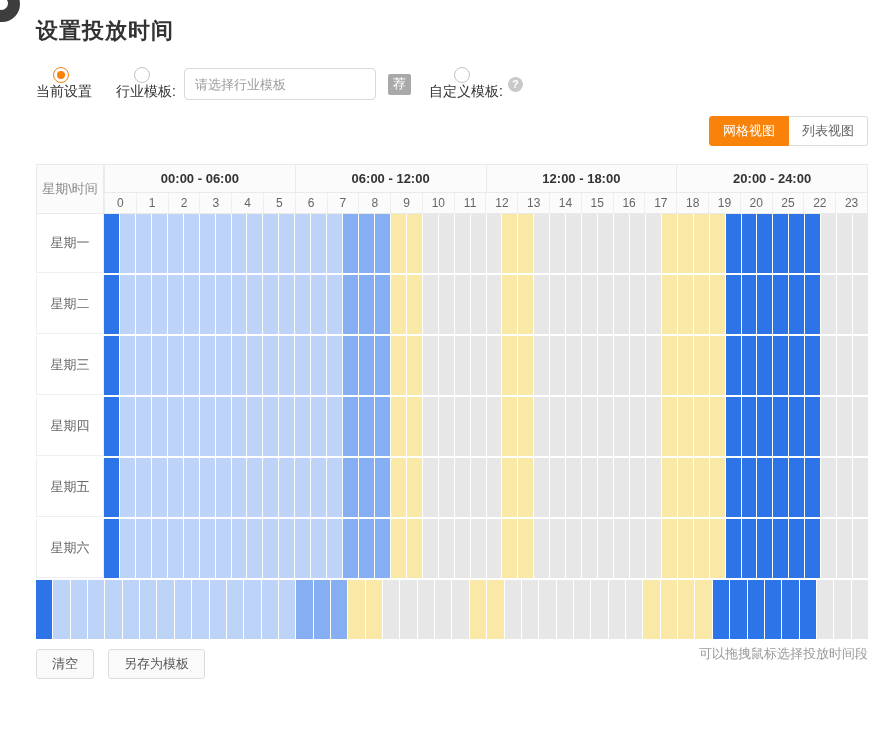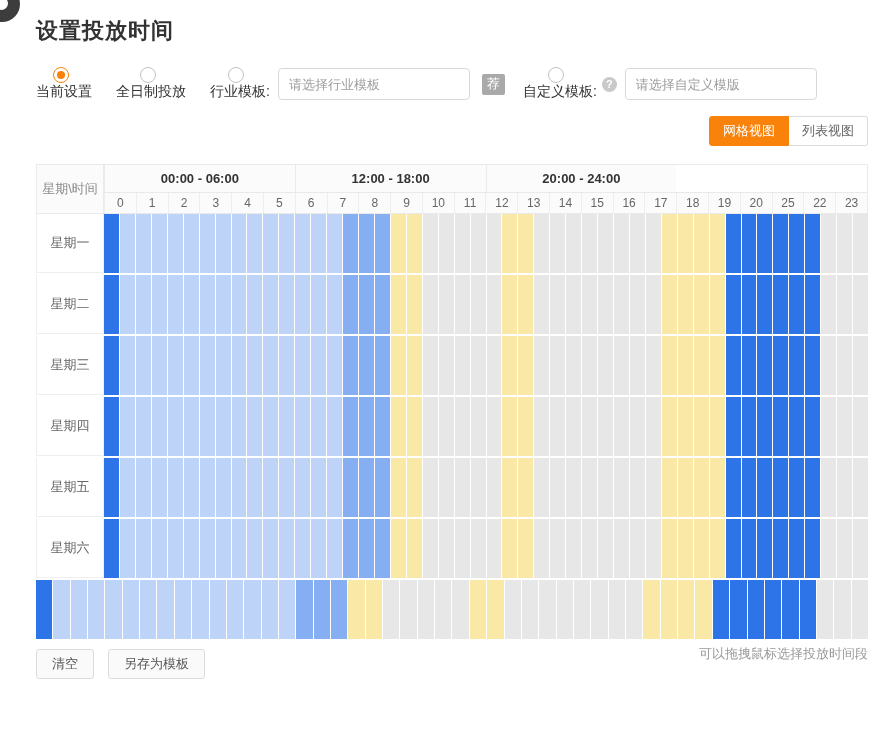--- a/index.html
+++ b/index.html
@@ -90,49 +90,45 @@
 <div class="page">
 
   <div class="page-title">设置投放时间</div>
 
 
   <div class="option-row">
     <div class="radio-group">
       <span class="radio checked"></span>
       <span>当前设置</span>
     </div>
-    <div class="radio-group">
-      <span class="radio"></span>
-      <span>全日制投放</span>
-    </div>
     <div class="radio-group" style="margin-right:0;">
       <span class="radio"></span>
       <span>行业模板:</span>
     </div>
     <input class="tpl-input" placeholder="请选择行业模板" style="">
     <span class="rec-badge">荐</span>
     <div class="radio-group" style="margin-right:0;">
       <span class="radio"></span>
       <span>自定义模板:</span>
     </div>
     <span class="help-icon">?</span>
-    <input class="tpl-input" placeholder="请选择自定义模版" style="">
   </div>
 
   <div class="toggle-row">
     <div class="toggle-btn active">网格视图</div>
     <div class="toggle-btn plain">列表视图</div>
   </div>
 
   <div class="schedule">
     <div class="sched-header">
       <div class="corner-cell">星期\时间</div>
       <div class="header-right">
         <div class="group-row">
             <div class="group-cell">00:00 - 06:00</div>
+            <div class="group-cell">06:00 - 12:00</div>
             <div class="group-cell">12:00 - 18:00</div>
             <div class="group-cell">20:00 - 24:00</div>
           </div>
         <div class="hour-row">
             <div class="hour-cell">0</div>
             <div class="hour-cell">1</div>
             <div class="hour-cell">2</div>
             <div class="hour-cell">3</div>
             <div class="hour-cell">4</div>
             <div class="hour-cell">5</div>

